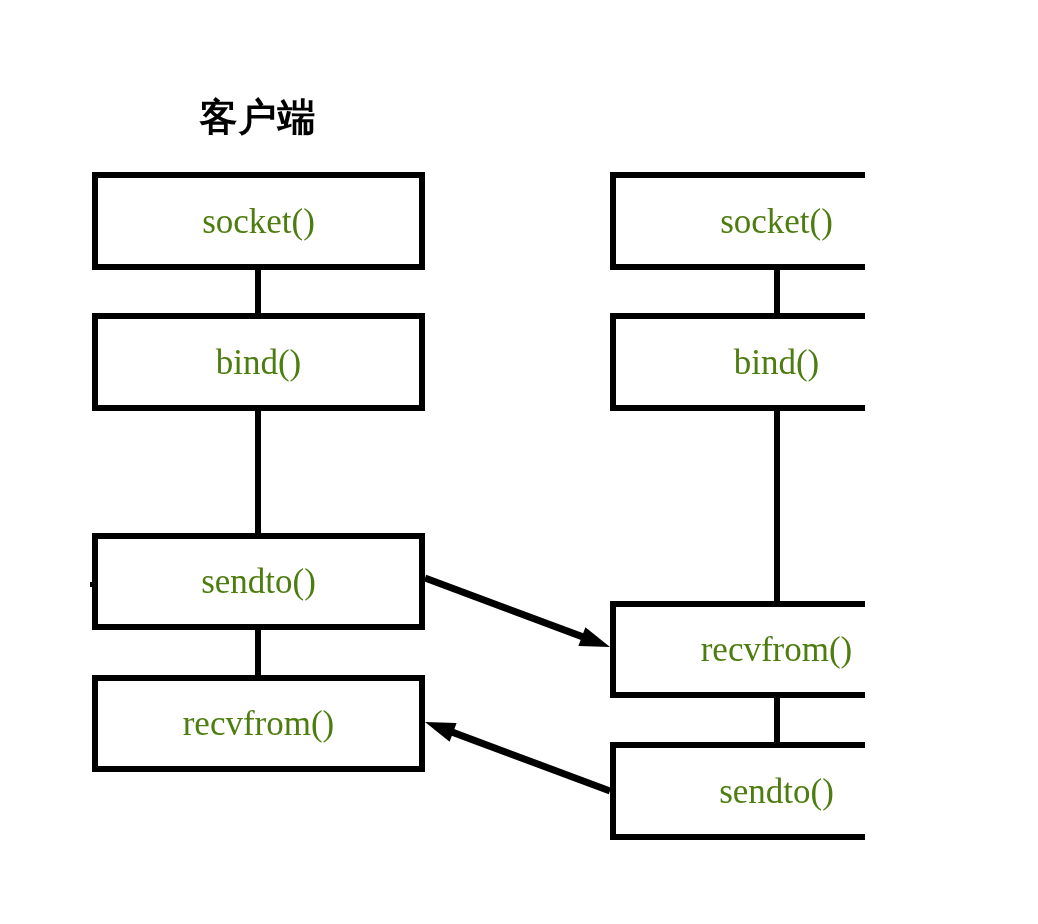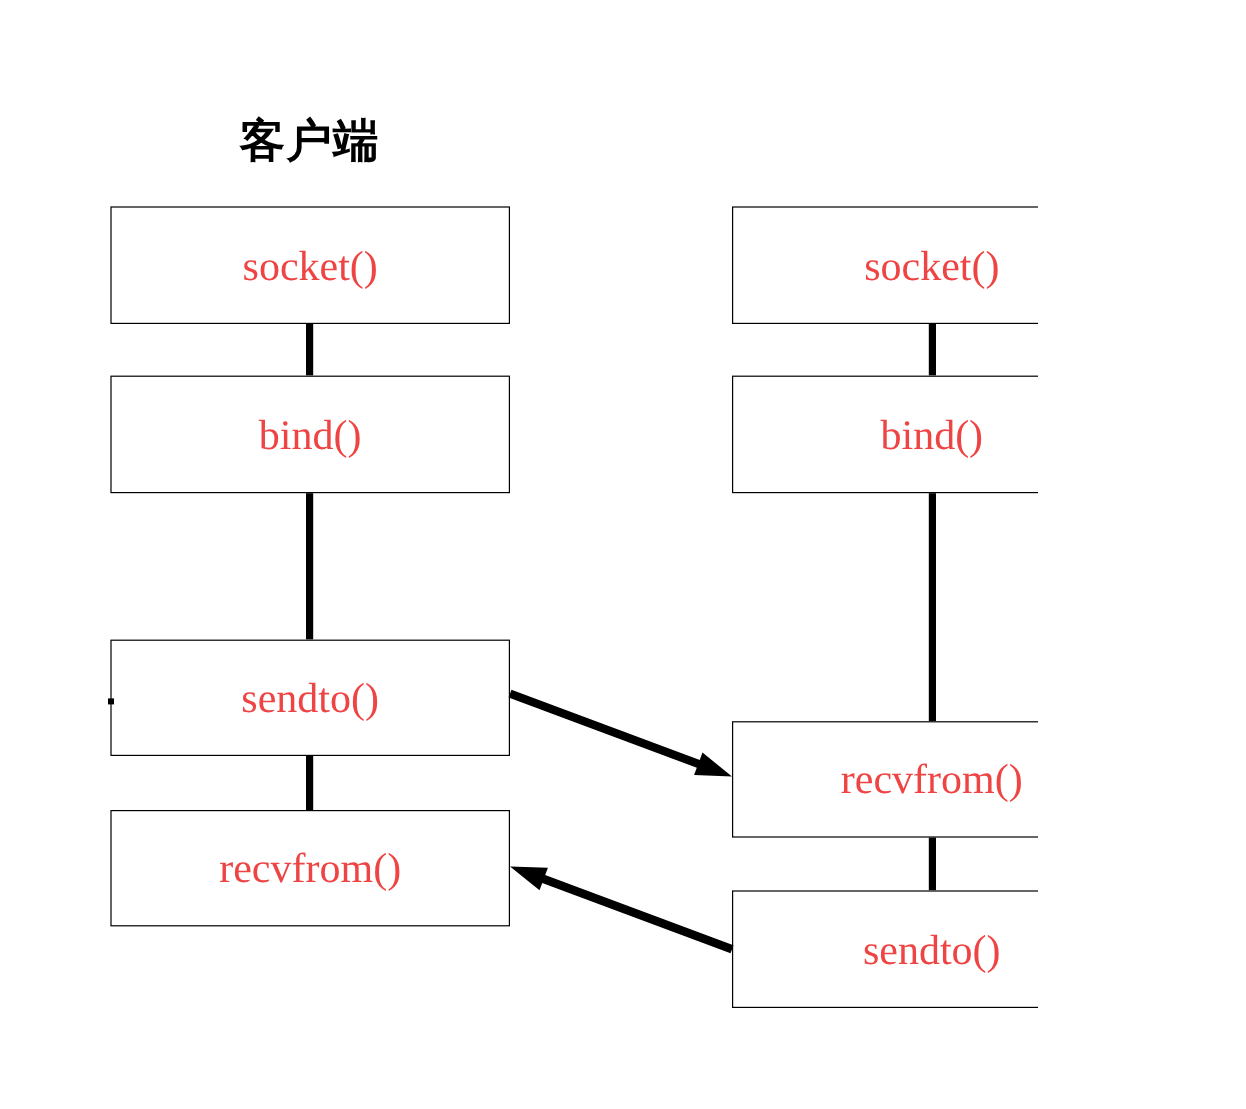--- a/index.html
+++ b/index.html
@@ -24,26 +24,26 @@
     font-size: 38px;
     line-height: 1;
     color: #000000;
     text-align: center;
     white-space: nowrap;
     letter-spacing: 1px;
   }
   .node {
     position: absolute;
     box-sizing: border-box;
-    border: 1px solid #14532d;
+    border: 6px solid #14532d;
     background: #ffffff;
     display: flex;
     align-items: center;
     justify-content: center;
-    color: #ef4444;
+    color: #4d7c0f;
     font-family: "Liberation Serif", "DejaVu Serif", serif;
     font-size: 35px;
     line-height: 1;
     white-space: nowrap;
   }
   .connector {
     position: absolute;
     background: #000000;
     width: 6px;
   }

